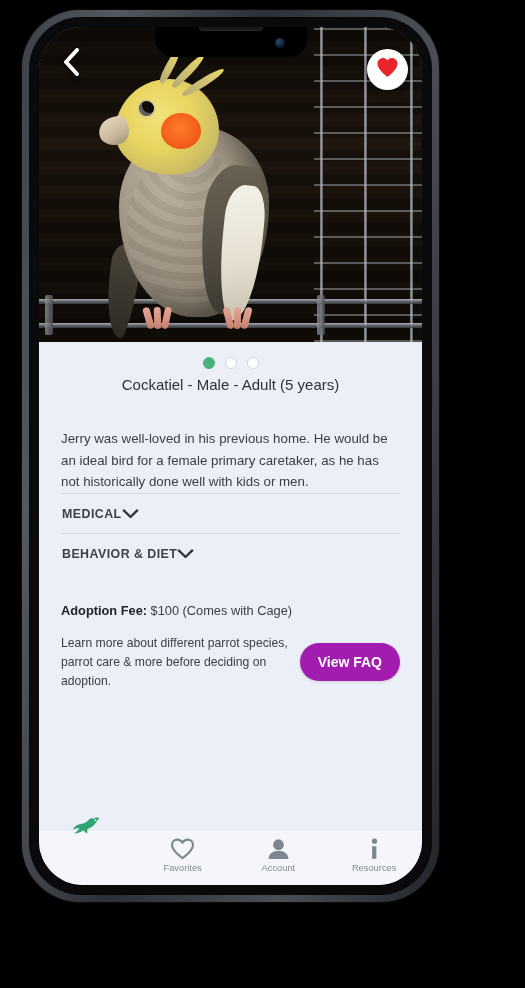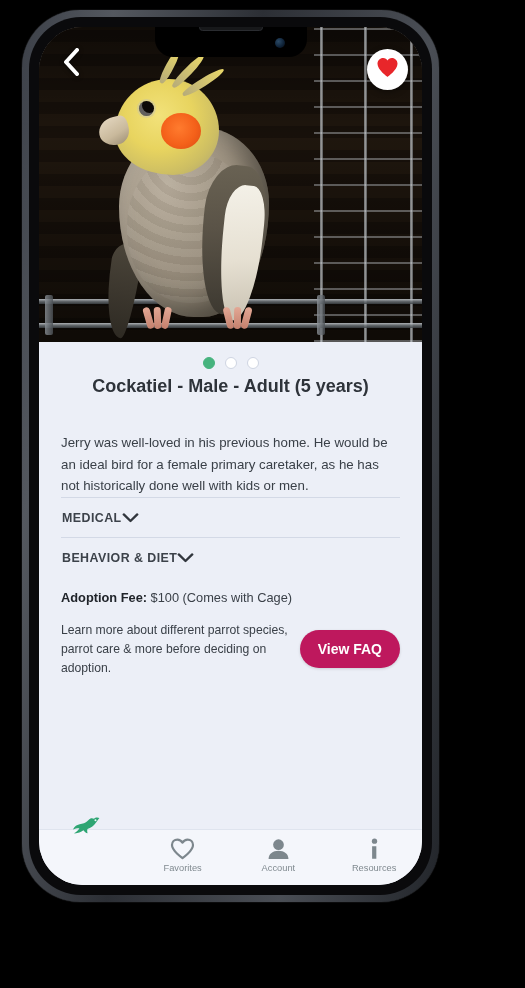--- a/index.html
+++ b/index.html
@@ -172,41 +172,41 @@
   }
   #dots { display:flex; gap:10px; justify-content:center; padding-top:15px; }
   .dot { width:12px; height:12px; border-radius:50%; border:1.6px solid #cfd5e2; background:#fff; }
   .dot.active { background:#46b37e; border-color:#46b37e; }
 
   #pet-name {
     text-align:center; font-size:25px; font-weight:bold; color:#1f2328;
     margin-top:12px; letter-spacing:.2px;
   }
   #pet-meta {
-    text-align:center; font-size:18px; font-weight:bold; color:#2e333a;
+    text-align:center; font-size:15px; font-weight:normal; color:#2e333a;
     margin-top:7px;
   }
   #pet-description {
     margin-top:35px; font-size:13.3px; line-height:1.62; color:#3a4048;
   }
 
   .accordion {
     display:flex; align-items:center; justify-content:flex-start;
     border-top:1px solid #d3d9e6; padding:11px 1px 10px 1px; cursor:pointer;
   }
   .accordion:last-of-type { border-bottom:1px solid #d3d9e6; }
   .accordion-label { font-size:12.4px; font-weight:bold; color:#3c424a; letter-spacing:.45px; }
 
-  #adoption-fee { margin-top:13px; font-size:12.8px; color:#3a4048; }
+  #adoption-fee { margin-top:30px; font-size:12.8px; color:#3a4048; }
   #adoption-fee b { color:#20242a; }
 
   #faq-row { display:flex; align-items:center; margin-top:16px; gap:10px; }
   #faq-text { font-size:12.2px; line-height:1.58; color:#3a4048; flex:1; }
   #faq-button {
-    flex:none; background:#be185d; color:#fff; border:none; border-radius:22px;
+    flex:none; background:#a21caf; color:#fff; border:none; border-radius:22px;
     padding:11px 18px; font-size:14px; font-weight:bold; cursor:pointer;
     font-family:"Liberation Sans", sans-serif; white-space:nowrap;
     box-shadow:0 1px 3px rgba(0,0,0,.14);
   }
   #start-application {
     display:block; width:100%; margin-top:19px;
     background:#2ea573; color:#fff; border:none; border-radius:29px;
     padding:15px 0; font-size:20px; font-weight:bold; cursor:pointer;
     font-family:"Liberation Sans", sans-serif; letter-spacing:.2px;
     box-shadow:0 1px 4px rgba(0,0,0,.16);

